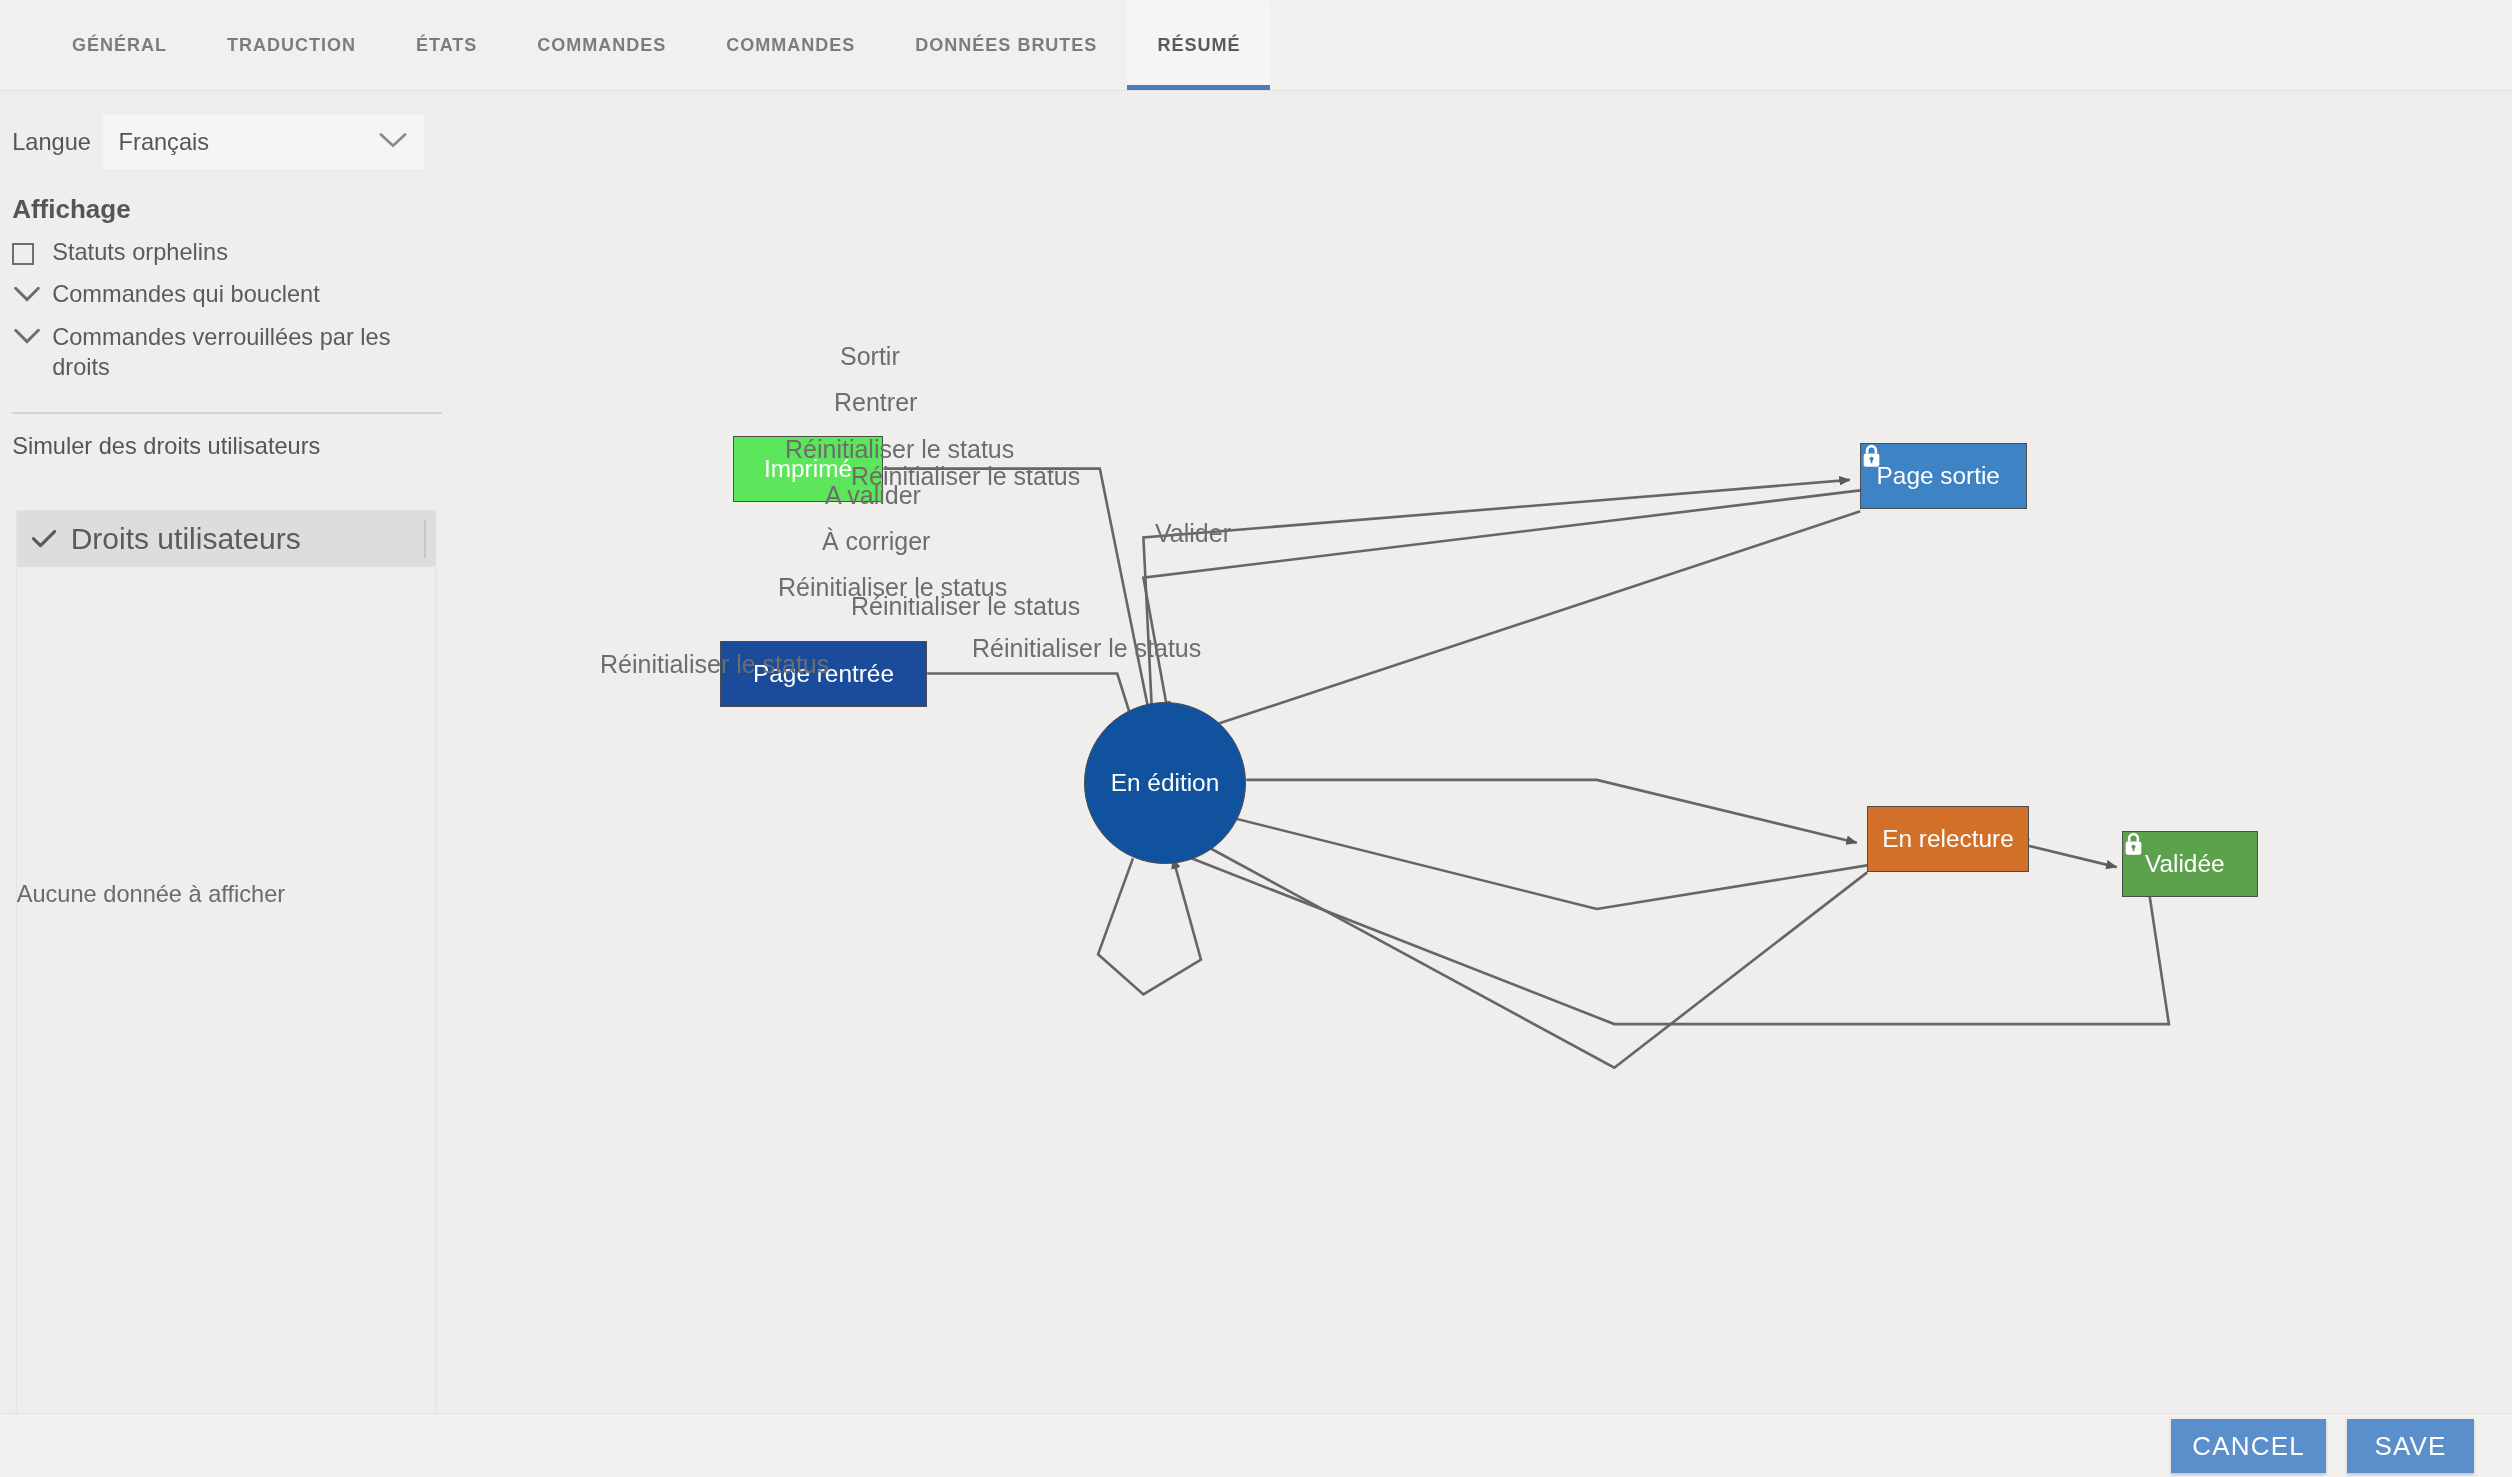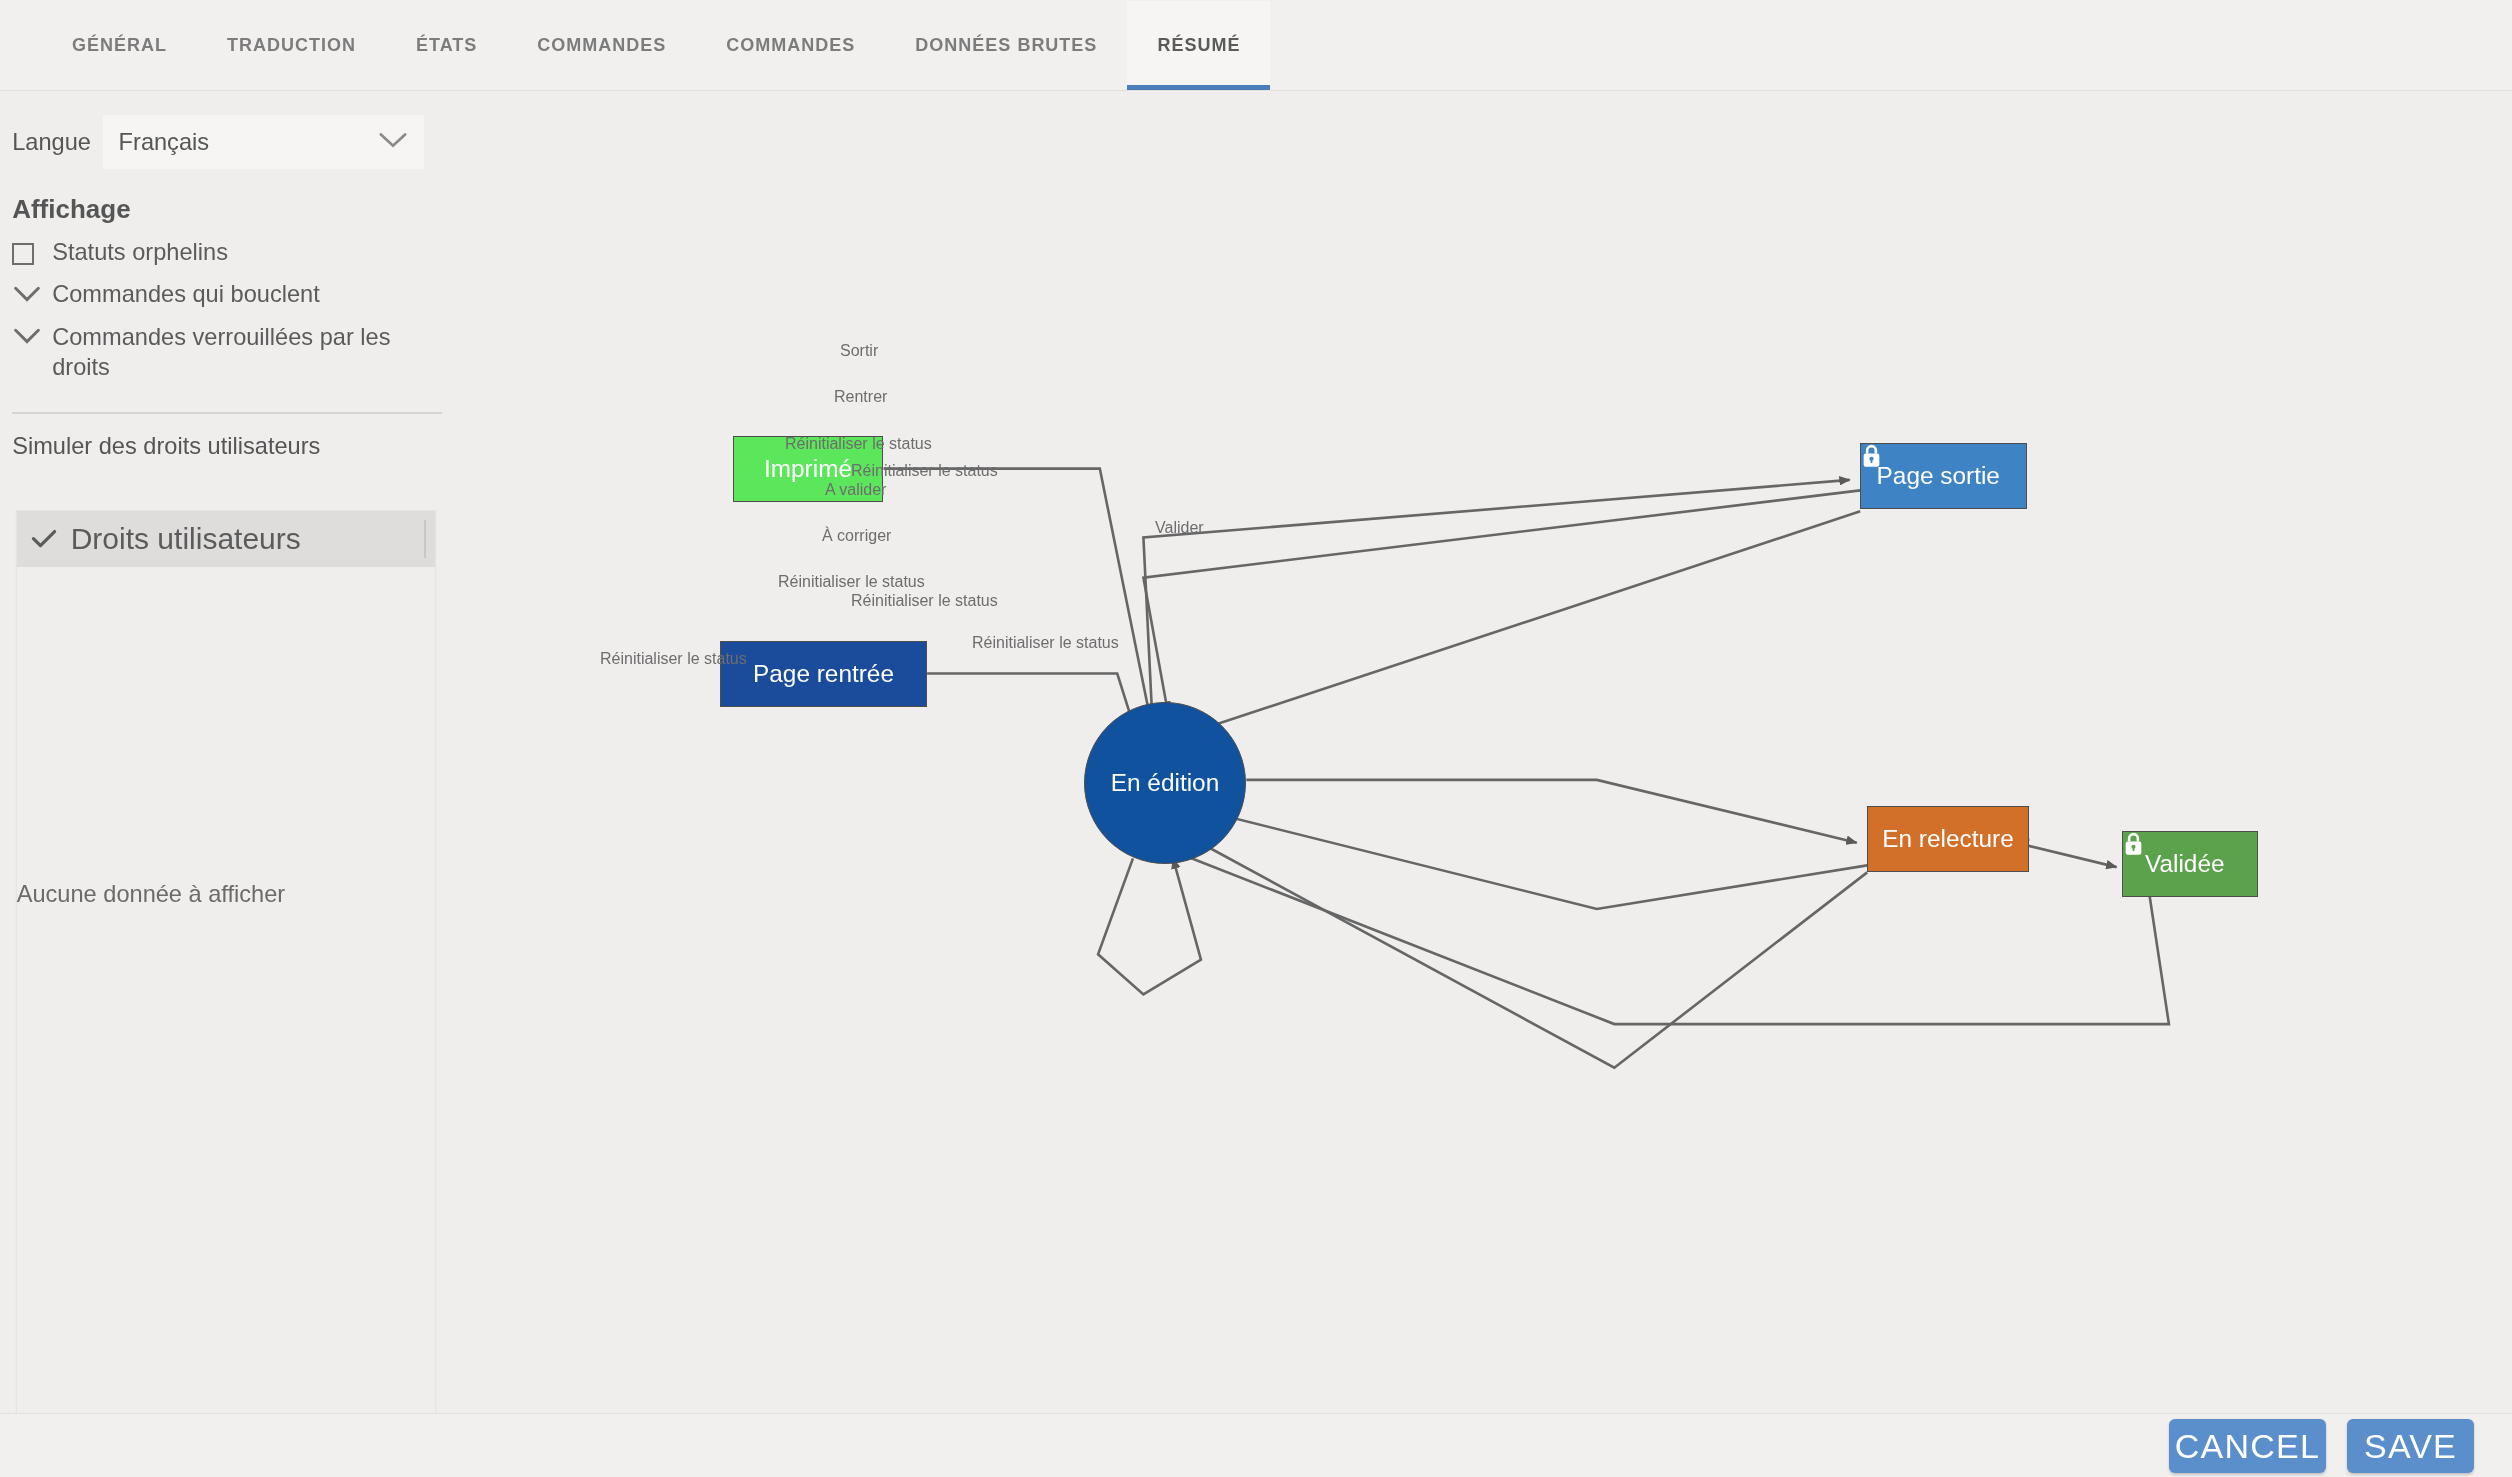--- a/index.html
+++ b/index.html
@@ -110,38 +110,38 @@
     border:1.7px solid #4D4D4D;
     box-sizing:border-box;
     cursor:pointer;
     white-space:nowrap;
   }
   .node .lock{ margin-left:10.5px; display:inline-flex; }
   .node.circle{ border-radius:50%; }
 
   .elabel{
     position:absolute;
-    font-size:16px; color:#6D6D6D;
+    font-size:25px; color:#6D6D6D;
     white-space:nowrap;
     pointer-events:none;
   }
 
   
   #footer{
     position:absolute; left:0; top:1413px; width:2512px; height:65px;
     background:#F2F0EF;
     border-top:1.7px solid #E4E2E1;
     display:flex; align-items:center; justify-content:flex-end;
     padding-right:38px; gap:21px;
   }
   .btn{
     height:54px; min-width:155px;
     background:#5B8FCC;
-    color:#fff; font-size:34px; letter-spacing:1.2px;
-    border:none; border-radius:6px;
+    color:#fff; font-size:26px; letter-spacing:1.2px;
+    border:none; border-radius:0;
     display:flex; align-items:center; justify-content:center;
     cursor:pointer;
     box-shadow:0 1.7px 2.6px rgba(0,0,0,.18);
     font-family:"Liberation Sans", sans-serif;
   }
   .btn.save{ min-width:127px; }
 </style>
 </head>
 <body>
 

